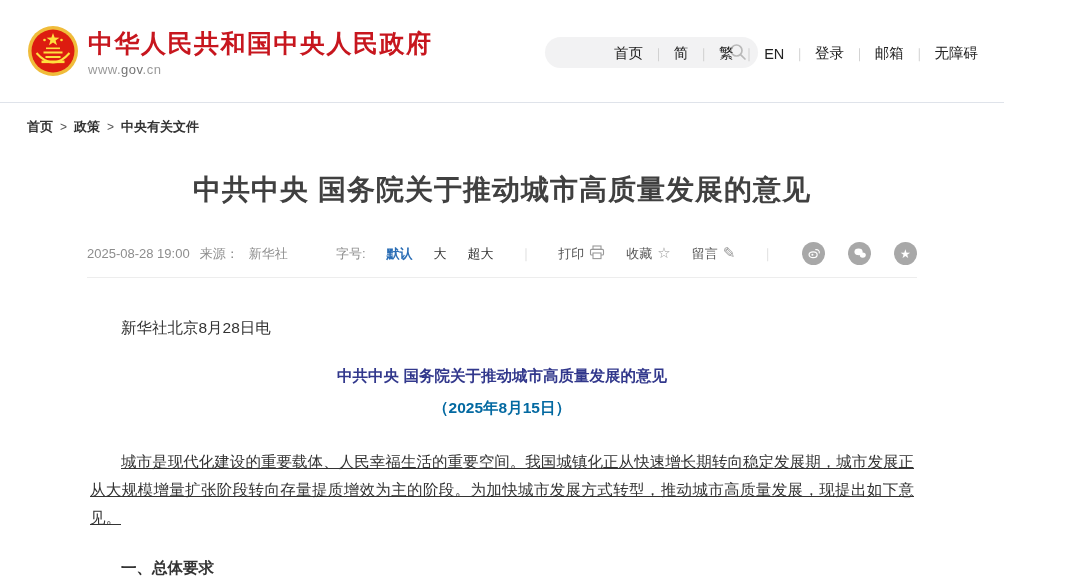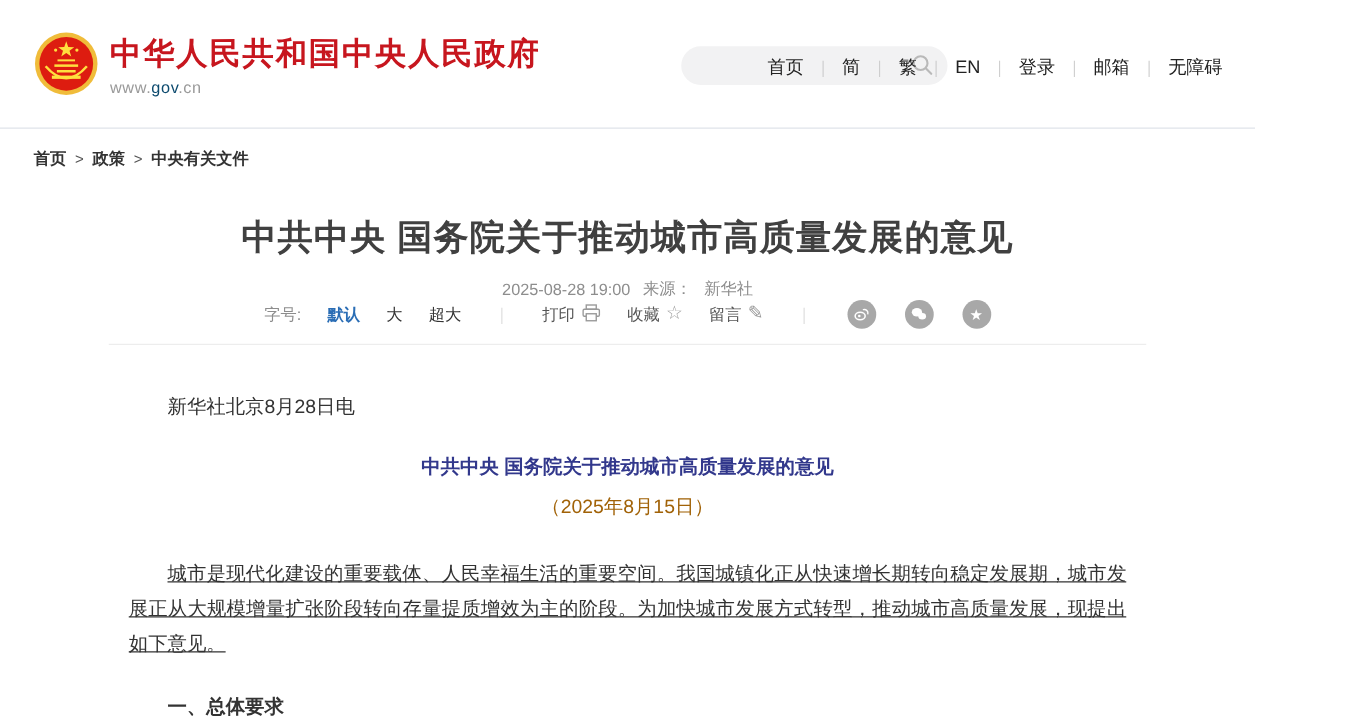--- a/index.html
+++ b/index.html
@@ -11,58 +11,58 @@
   }
   .page { position: relative; width: 1004px; height: 579px; background: #fff; }
 
   
   .header { position: relative; height: 103px; border-bottom: 1px solid #dfe3ea; background: #fff; }
   .brand { position: absolute; left: 27px; top: 25px; display: flex; align-items: flex-start; gap: 9px; cursor: pointer; }
   .emblem { width: 52px; height: 52px; display: block; }
   .brand-text { padding-top: 6px; }
   .site-title { font-size: 25px; font-weight: 700; color: #c7161e; letter-spacing: 1.5px; line-height: 1; }
   .site-url { font-size: 13px; color: #9a9a9a; margin-top: 6px; letter-spacing: .5px; }
-  .site-url .red { color: #0c4a6e; }
+  .site-url .red { color: #737373; }
 
   .search-box { position: absolute; left: 545px; top: 37px; width: 213px; height: 31px; background: #f2f2f3; border-radius: 16px; }
   .search-input { position: absolute; left: 0; top: 0; width: 100%; height: 100%; background: transparent; border: none; outline: none; padding: 0 40px 0 16px; font-size: 14px; color: #333; border-radius: 16px; }
   .search-icon { position: absolute; right: 11px; top: 6px; width: 18px; height: 18px; cursor: pointer; }
 
   .top-nav { position: absolute; right: 26px; top: 44px; display: flex; align-items: center; gap: 9px; font-size: 14.5px; color: #222; white-space: nowrap; }
   .top-nav a { color: #222; text-decoration: none; cursor: pointer; }
   .top-nav .sep { color: #c9c9c9; font-size: 13px; }
 
   
   .breadcrumb { margin: 15px 0 0 27px; font-size: 13px; color: #333; font-weight: 700; display: flex; align-items: center; gap: 7px; }
   .breadcrumb a { color: #333; text-decoration: none; cursor: pointer; }
   .bc-sep { color: #555; font-weight: 400; font-size: 12px; }
 
   
   .content { width: 830px; margin: 0 auto; }
   .page-title { margin: 36px 0 0; text-align: center; font-size: 28px; font-weight: 700; color: #404040; letter-spacing: 1px; line-height: 1.3; }
 
-  .meta-row { margin-top: 14px; display: flex; justify-content: space-between; align-items: center; font-size: 13px; color: #8d8d8d; flex-direction: column; }
+  .meta-row { margin-top: 34px; display: flex; justify-content: space-between; align-items: center; font-size: 13px; color: #8d8d8d; }
   .meta-left { display: flex; align-items: center; gap: 10px; }
   .meta-right { display: flex; align-items: center; gap: 21px; color: #555; }
   .fs-label { color: #8d8d8d; }
   .fs-opt { color: #333; text-decoration: none; cursor: pointer; }
   .fs-opt.active { color: #2a6db5; font-weight: 700; text-align: center; }
   .meta-sep { color: #d9d9d9; margin: 0 5px; }
   .action { display: flex; align-items: flex-start; gap: 5px; color: #555; text-decoration: none; cursor: pointer; }
   .glyph { color: #999; font-size: 15px; line-height: 1; }
   .share { width: 23px; height: 23px; border-radius: 50%; background: #a8a8a8; display: flex; align-items: center; justify-content: center; color: #fff; font-size: 12px; margin-left: 2px; cursor: pointer; line-height: 1; }
 
   .meta-divider { border: none; border-top: 1px solid #ededed; margin: 12px 0 0; }
 
   .article-body { margin-top: 36px; font-size: 15.5px; color: #333; line-height: 28px; text-align: justify; }
-  .article-body p { margin: 16px; }
+  .article-body p { margin: 3px; }
   .indent { text-indent: 2em; }
   .dateline { margin-bottom: 20px !important; }
   .doc-title { text-align: center; font-weight: 700; color: #32388c; margin: 18px 0 4px !important; }
-  .doc-date { text-align: center; color: #a16207; margin: 0 0 26px !important; }
+  .doc-date { text-align: center; color: #0369a1; margin: 0 0 26px !important; font-weight: bold; }
   .para { margin-bottom: 22px !important; text-decoration: underline; }
   .heading { font-weight: 700; margin-bottom: 22px !important; }
 </style>
 </head>
 <body>
 
 <div class="page">
 
   <header class="header">
     <div class="brand">

